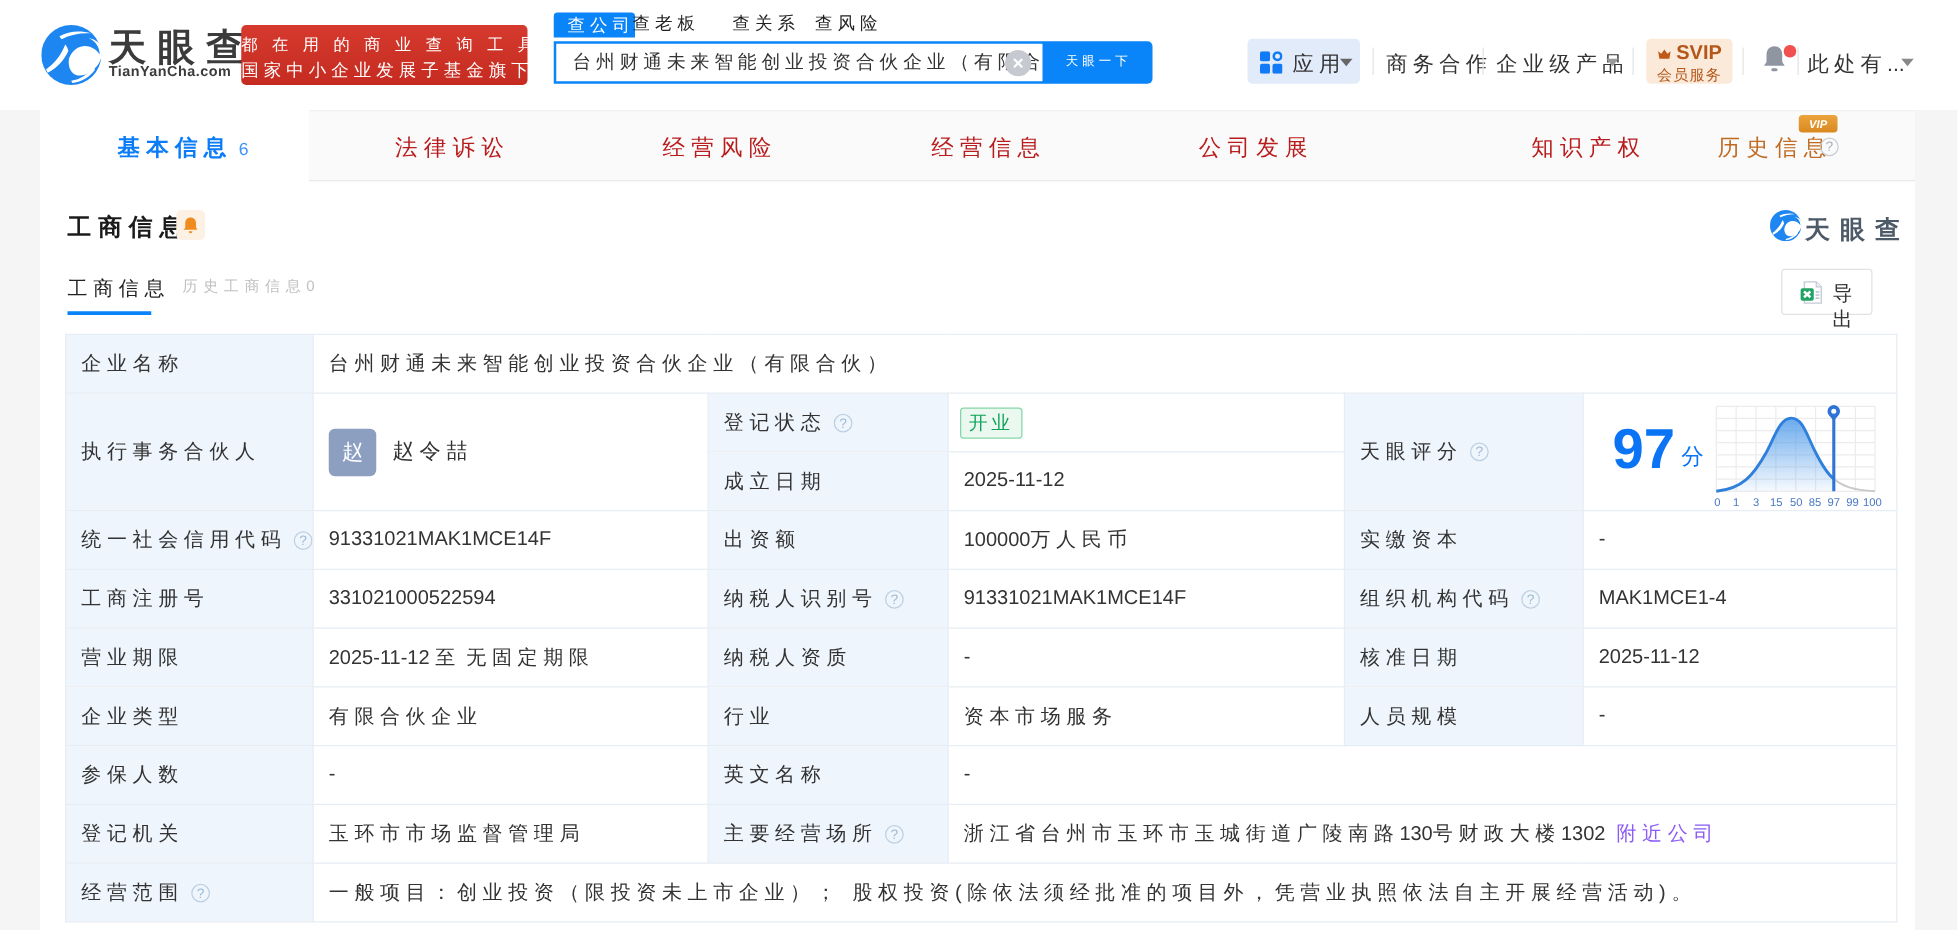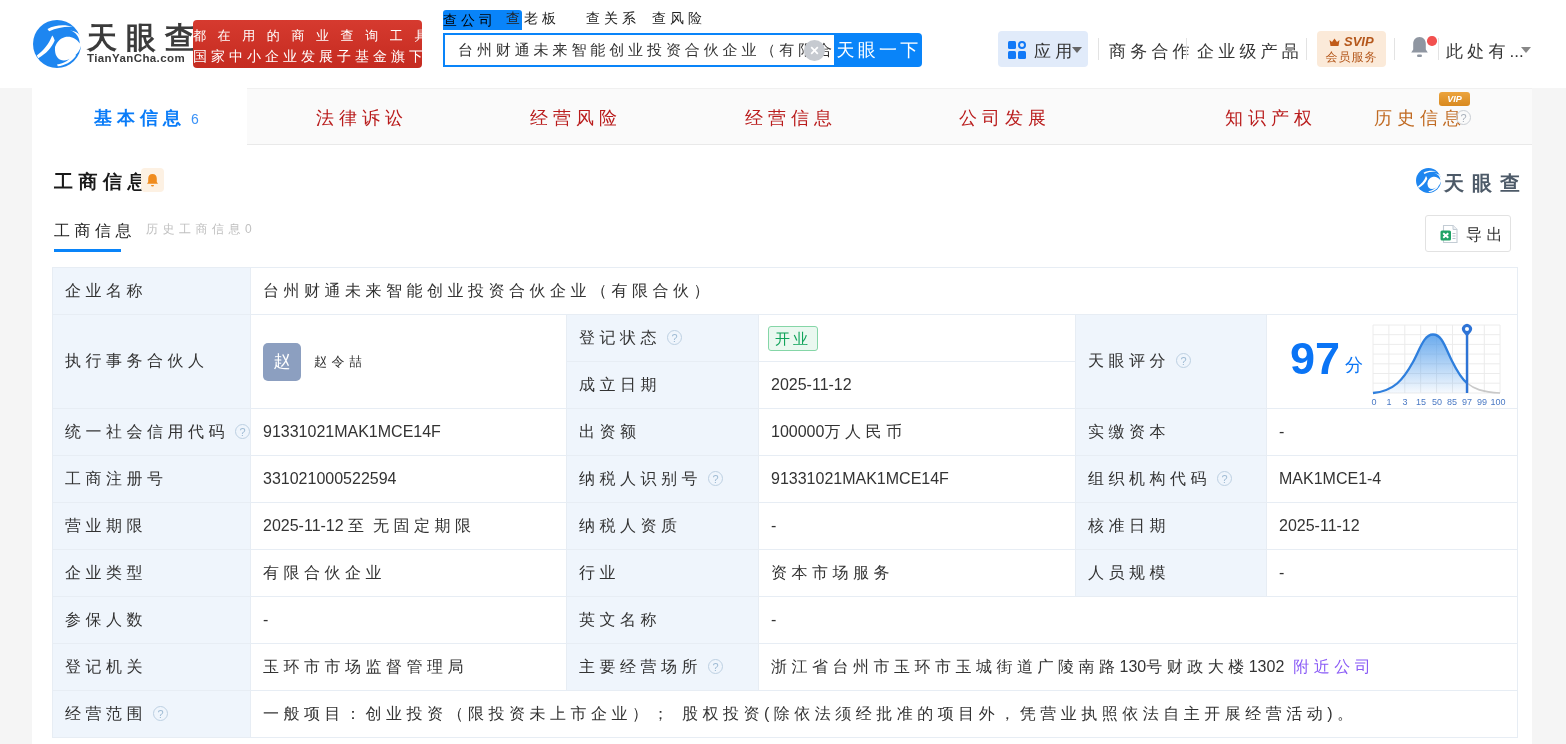--- a/index.html
+++ b/index.html
@@ -11,49 +11,49 @@
 .z14{letter-spacing:4px}   
 .z17{letter-spacing:4.2px} 
 .z18{letter-spacing:5px}   
 
 #hdr{position:absolute;left:0;top:0;width:1566px;height:88px;background:#fff}
 #redbox{position:absolute;left:193px;top:20px;width:229px;height:48px;border-radius:4px;
   background:linear-gradient(#d63a2f,#c52b20);color:#fff;text-align:center}
 #redbox .l1{margin-top:7px;font-size:13px;letter-spacing:11.6px;white-space:nowrap}
 #redbox .l2{margin-top:3px;font-size:14px;letter-spacing:4px;white-space:nowrap}
 .stab{position:absolute;top:10px;height:20px;font-size:14px;color:#222}
-#stab1{position:absolute;top:10px;left:443px;width:79px;height:20px;background:#0984f9;color:#000000;border-radius:3px 3px 0 0;
-  text-align:left;line-height:20px;font-size:14px}
+#stab1{position:absolute;top:10px;left:443px;width:65px;height:20px;background:#0984f9;color:#ffffff;border-radius:3px 3px 0 0;
+  text-align:right;line-height:20px;font-size:14px}
 #sinput{position:absolute;left:443px;top:33px;width:393px;height:34px;border:2px solid #0984f9;
   background:#fff;line-height:30px;font-size:15px;padding-left:13px;white-space:nowrap;overflow:hidden}
 #sclear{position:absolute;left:804px;top:40px;width:21px;height:21px;border-radius:50%;
   background:#c6cad0;color:#fff;font-size:15px;text-align:center;line-height:20px;font-weight:bold}
 #sbtn{position:absolute;left:836px;top:33px;width:86px;height:34px;background:#0984f9;color:#fff;
-  font-size:18px;text-align:center;line-height:34px;border-radius:0 4px 4px 0}
+  font-size:10px;text-align:center;line-height:34px;border-radius:0 4px 4px 0}
 #appbox{position:absolute;left:998px;top:31px;width:90px;height:36px;background:#e1ebfa;border-radius:4px}
 .hsep{position:absolute;top:38px;width:1px;height:22px;background:#e3e3e3}
 .hlink{position:absolute;top:40px;font-size:17px;color:#333;white-space:nowrap}
 .caret{position:absolute;width:0;height:0;border-left:5px solid transparent;border-right:5px solid transparent;
   border-top:6px solid #666}
 #svip{position:absolute;left:1317px;top:31px;width:69px;height:36px;background:#fbead9;border-radius:4px;
   color:#b4571b;text-align:center}
-#svip .s1{font-size:13px;font-weight:bold;font-style:italic;margin-top:3px}
+#svip .s1{font-size:16px;font-weight:bold;margin-top:3px}
 #svip .s2{font-size:12px;letter-spacing:1px;margin-top:0px}
 
 #tabbar{position:absolute;left:0;top:88px;width:1566px;height:57px;background:#fafafa;
   border-top:1px solid #f0f0f0;border-bottom:1px solid #e9e9e9}
 #activetab{position:absolute;left:32px;top:88px;width:215px;height:58px;background:#fff}
 .mtab{position:absolute;top:106px;height:22px;font-size:18px;color:#b91c1c;white-space:nowrap}
 
 .side{position:absolute;top:88px;height:656px;background:#f5f5f5}
 
 #title{position:absolute;left:54px;top:169px;font-size:19px;font-weight:bold;color:#1a1a1a;letter-spacing:5.5px}
 #bellbox{position:absolute;left:141px;top:168px;width:23px;height:24px;background:#fdf1e3;border-radius:4px}
 #wmtext{position:absolute;left:1444px;top:170px;font-size:20px;font-weight:bold;color:#4d5a68;letter-spacing:8px}
-#expbtn{position:absolute;left:1425px;top:215px;width:86px;height:37px;border:1px solid #e2e2e2;border-radius:3px;background:#fff}
+#expbtn{position:absolute;left:1425px;top:215px;width:73px;height:37px;border:1px solid #e2e2e2;border-radius:3px;background:#fff}
 #subtab1{position:absolute;left:54px;top:221px;font-size:16px;color:#222;letter-spacing:4.5px}
 #subtab2{position:absolute;left:146px;top:221px;font-size:12px;color:#c0c0c0;letter-spacing:4.5px}
 #subline{position:absolute;left:54px;top:249px;width:67px;height:3px;background:#0984f9}
 
 #tbl{position:absolute;left:52px;top:267px;border-collapse:collapse;table-layout:fixed;font-size:16px}
 #tbl td{border:1px solid #e7edf4;height:47px;vertical-align:middle;padding:0 0 0 12px;
   white-space:nowrap;overflow:hidden}
 #tbl td.lb{background:#eff5fc}
 .qm{display:inline-block;width:15px;height:15px;border:1px solid #bdd0e2;border-radius:50%;
   color:#9fbbd4;font-size:11px;line-height:15px;text-align:center;letter-spacing:0;
@@ -180,21 +180,21 @@
         <col style="width:191px">
         <col style="width:251px">
     </colgroup>
     <tbody>
         <tr>
       <td class="lb"><span class="z">企业名称</span></td>
       <td colspan="5"><span class="z">台州财通未来智能创业投资合伙企业（有限合伙）</span></td>
     </tr>
     <tr>
       <td class="lb" rowspan="2"><span class="z">执行事务合伙人</span></td>
-      <td rowspan="2"><span id="avatar">赵</span><span class="z" style="margin-left:13px;font-size:13px">赵令喆</span></td>
+      <td rowspan="2"><span id="avatar">赵</span><span class="z" style="margin-left:13px;font-size:17px">赵令喆</span></td>
       <td class="lb"><span class="z">登记状态</span><span class="qm">?</span></td>
       <td><span id="kaiye">开业</span></td>
       <td class="lb" rowspan="2"><span class="z">天眼评分</span><span class="qm">?</span></td>
       <td rowspan="2" style="position:relative;padding:0">
         <div id="score97">97</div>
             <div id="scorefen">分</div>
         <svg class="ab" style="left:103px;top:8px" width="146" height="86" viewBox="0 0 146 86">
           <defs>
                 <linearGradient id="gf" x1="0" y1="0" x2="0" y2="1">
             <stop offset="0" stop-color="#4f9bea" stop-opacity="0.85"></stop>

